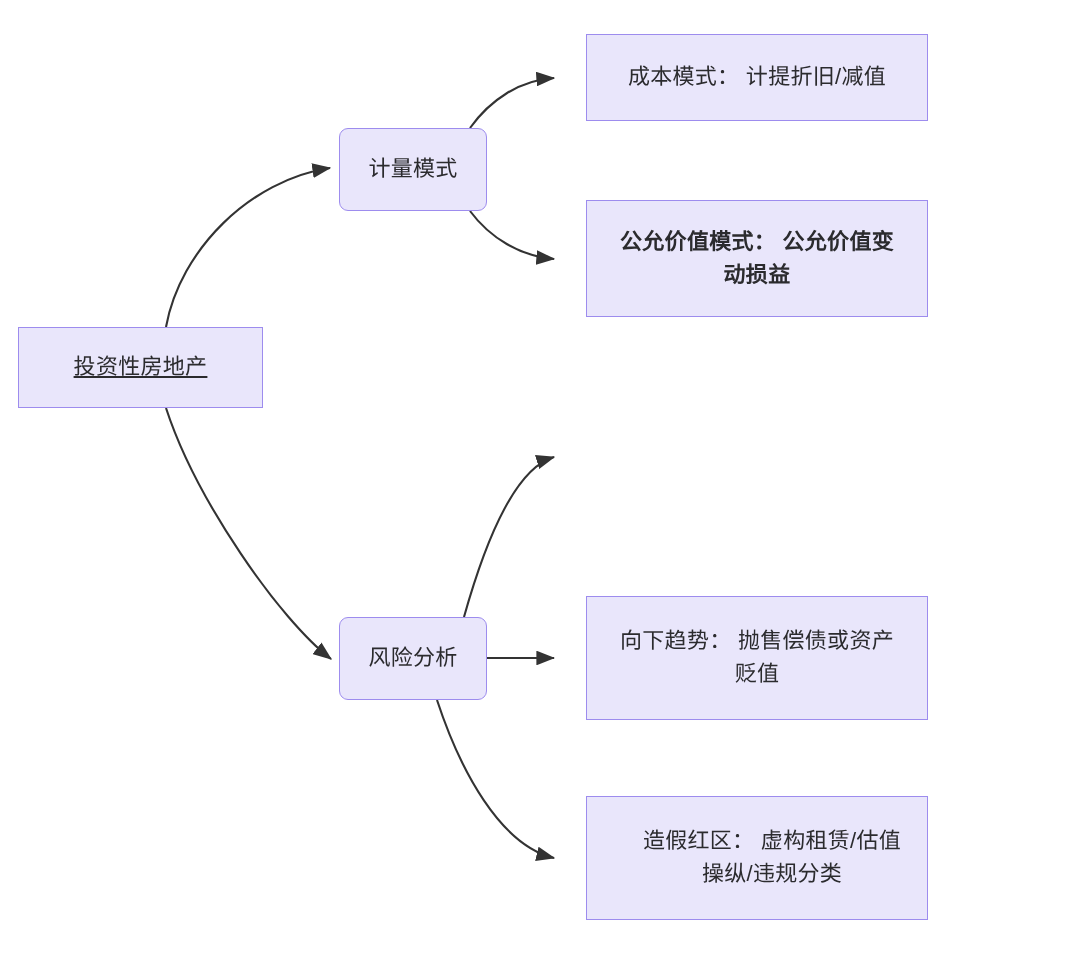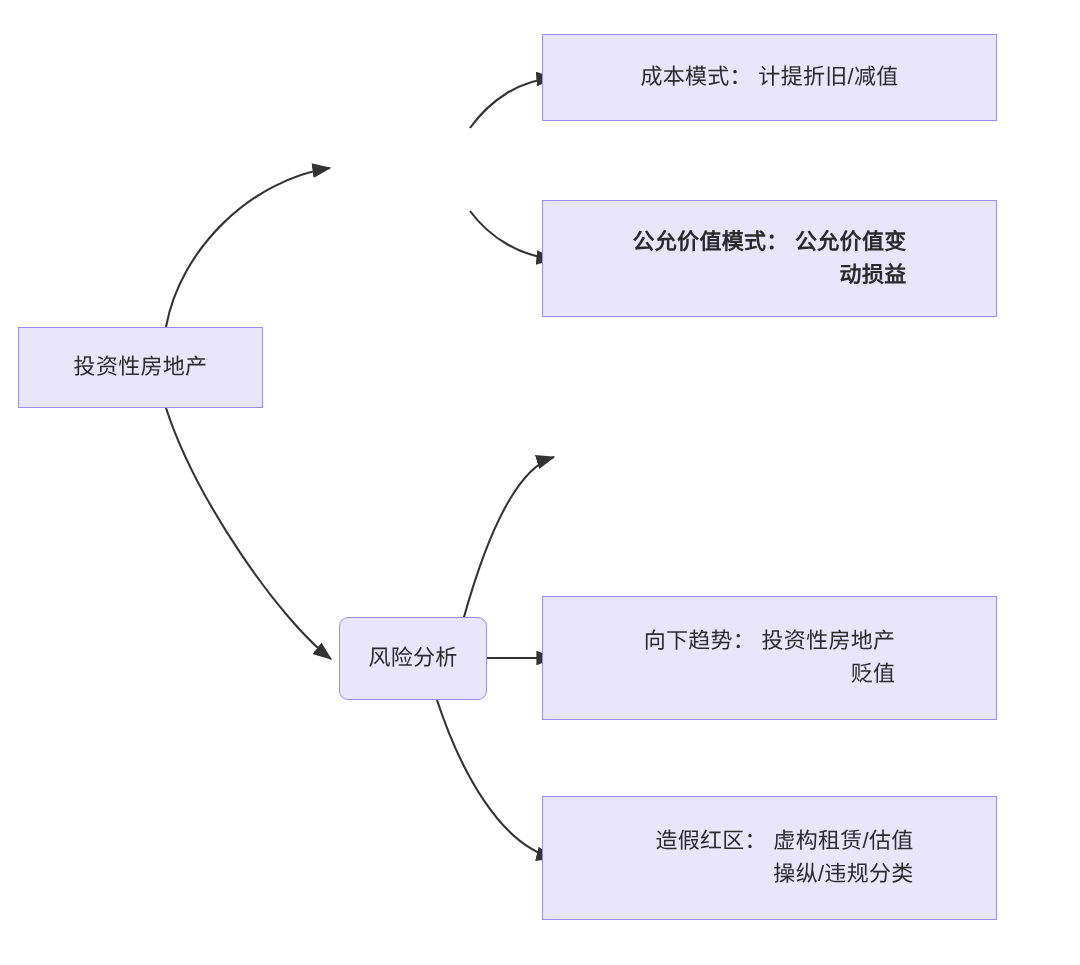--- a/index.html
+++ b/index.html
@@ -45,25 +45,25 @@
     padding: 4px 14px;
     z-index: 2;
   }
   .node.rounded {
     border-radius: 9px;
   }
   .node .node-label {
     display: block;
     white-space: pre-line;
   }
-  .node-root   { left: 18px;  top: 327px; width: 245px; height: 81px; }
+  .node-root   { left: 18px;  top: 327px; width: 245px; height: 81px; text-decoration: underline; }
   .node-branch { width: 148px; height: 83px; }
   .node-b1     { left: 339px; top: 128px; }
   .node-b2     { left: 339px; top: 617px; }
-  .node-leaf   { left: 542px; width: 455px; text-align: right; }
+  .node-leaf   { left: 586px; width: 342px; }
   .leaf-1      { top: 34px;  height: 87px; }
   .leaf-2      { top: 200px; height: 117px; font-weight: bold; }
   .leaf-3      { top: 395px; height: 124px; }
   .leaf-4      { top: 596px; height: 124px; }
   .leaf-5      { top: 796px; height: 124px; padding-left: 44px; }
 </style>
 </head>
 <body>
 
 <div id="canvas">
@@ -87,37 +87,40 @@
 
     <path d="M 487 658 L 554 658" fill="none" stroke="#333333" stroke-width="2.1" marker-end="url(#arrowhead)"></path>
 
     <path d="M 437 700 C 460 770, 500 845, 554 858" fill="none" stroke="#333333" stroke-width="2.1" marker-end="url(#arrowhead)"></path>
   </svg>
 
   <div class="node node-root">
     <span class="node-label">投资性房地产</span>
   </div>
 
+  <div class="node rounded node-branch node-b1">
+    <span class="node-label">计量模式</span>
+  </div>
 
   <div class="node rounded node-branch node-b2">
     <span class="node-label">风险分析</span>
   </div>
 
   <div class="node node-leaf leaf-1">
     <span class="node-label">成本模式： 计提折旧/减值</span>
   </div>
 
   <div class="node node-leaf leaf-2">
     <span class="node-label">公允价值模式： 公允价值变
 动损益</span>
   </div>
 
 
   <div class="node node-leaf leaf-4">
-    <span class="node-label">向下趋势： 投资性房地产
+    <span class="node-label">向下趋势： 抛售偿债或资产
 贬值</span>
   </div>
 
   <div class="node node-leaf leaf-5">
     <span class="node-label">造假红区： 虚构租赁/估值
 操纵/违规分类</span>
   </div>
 
 </div>
 

